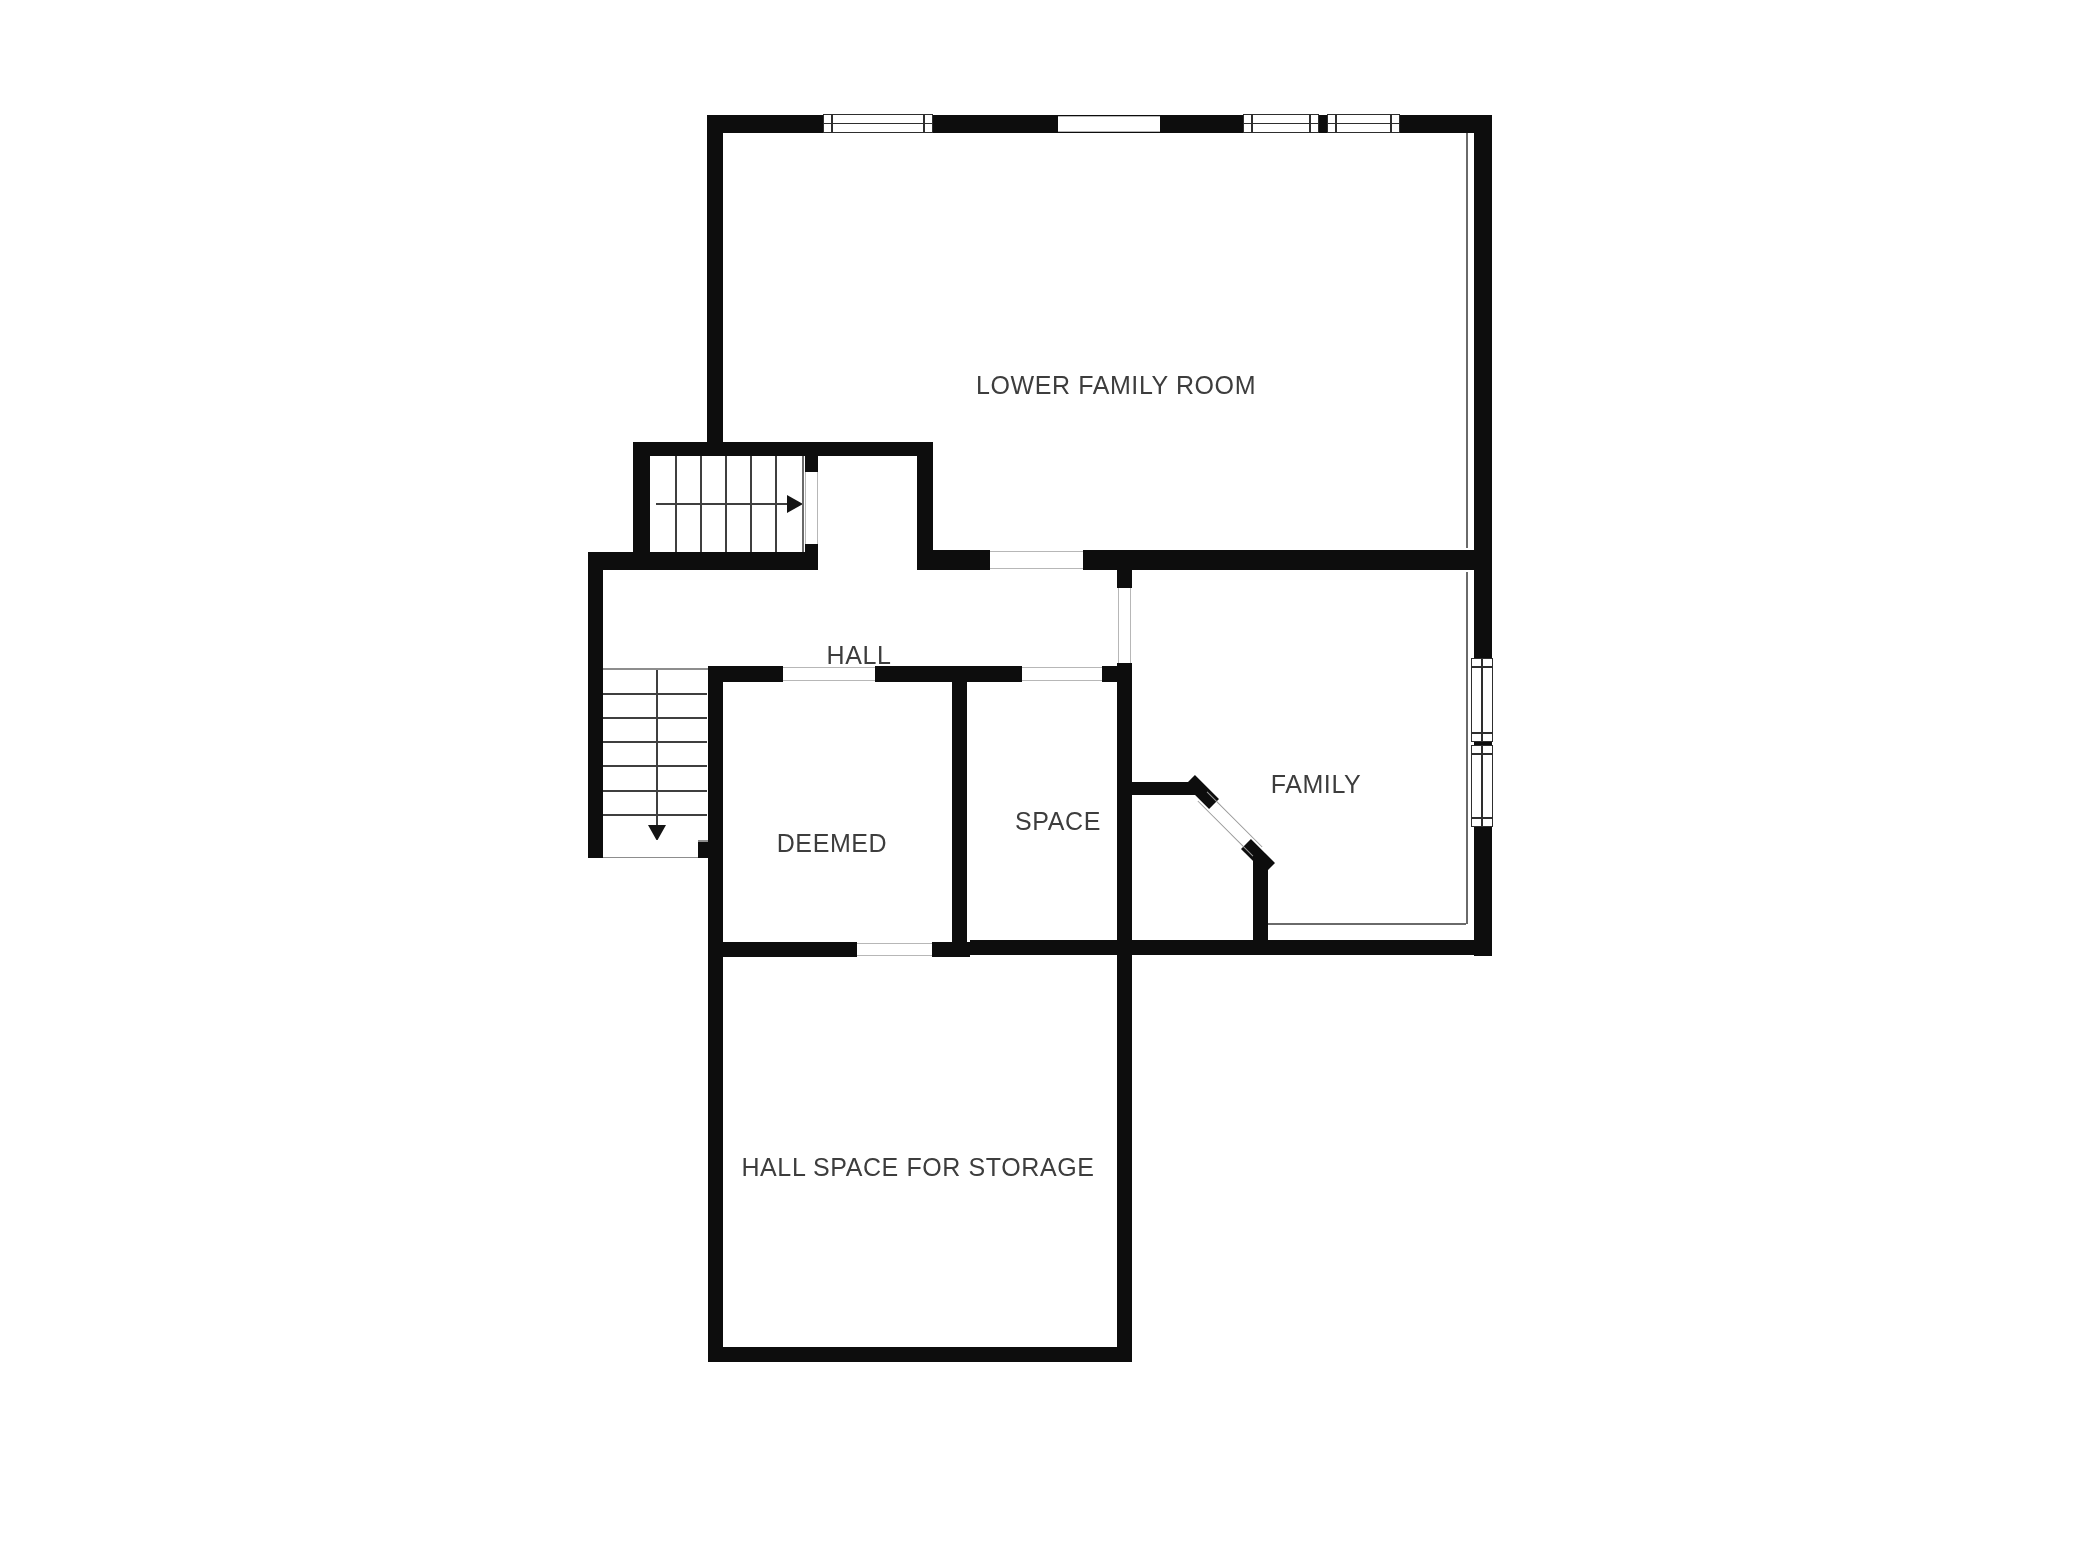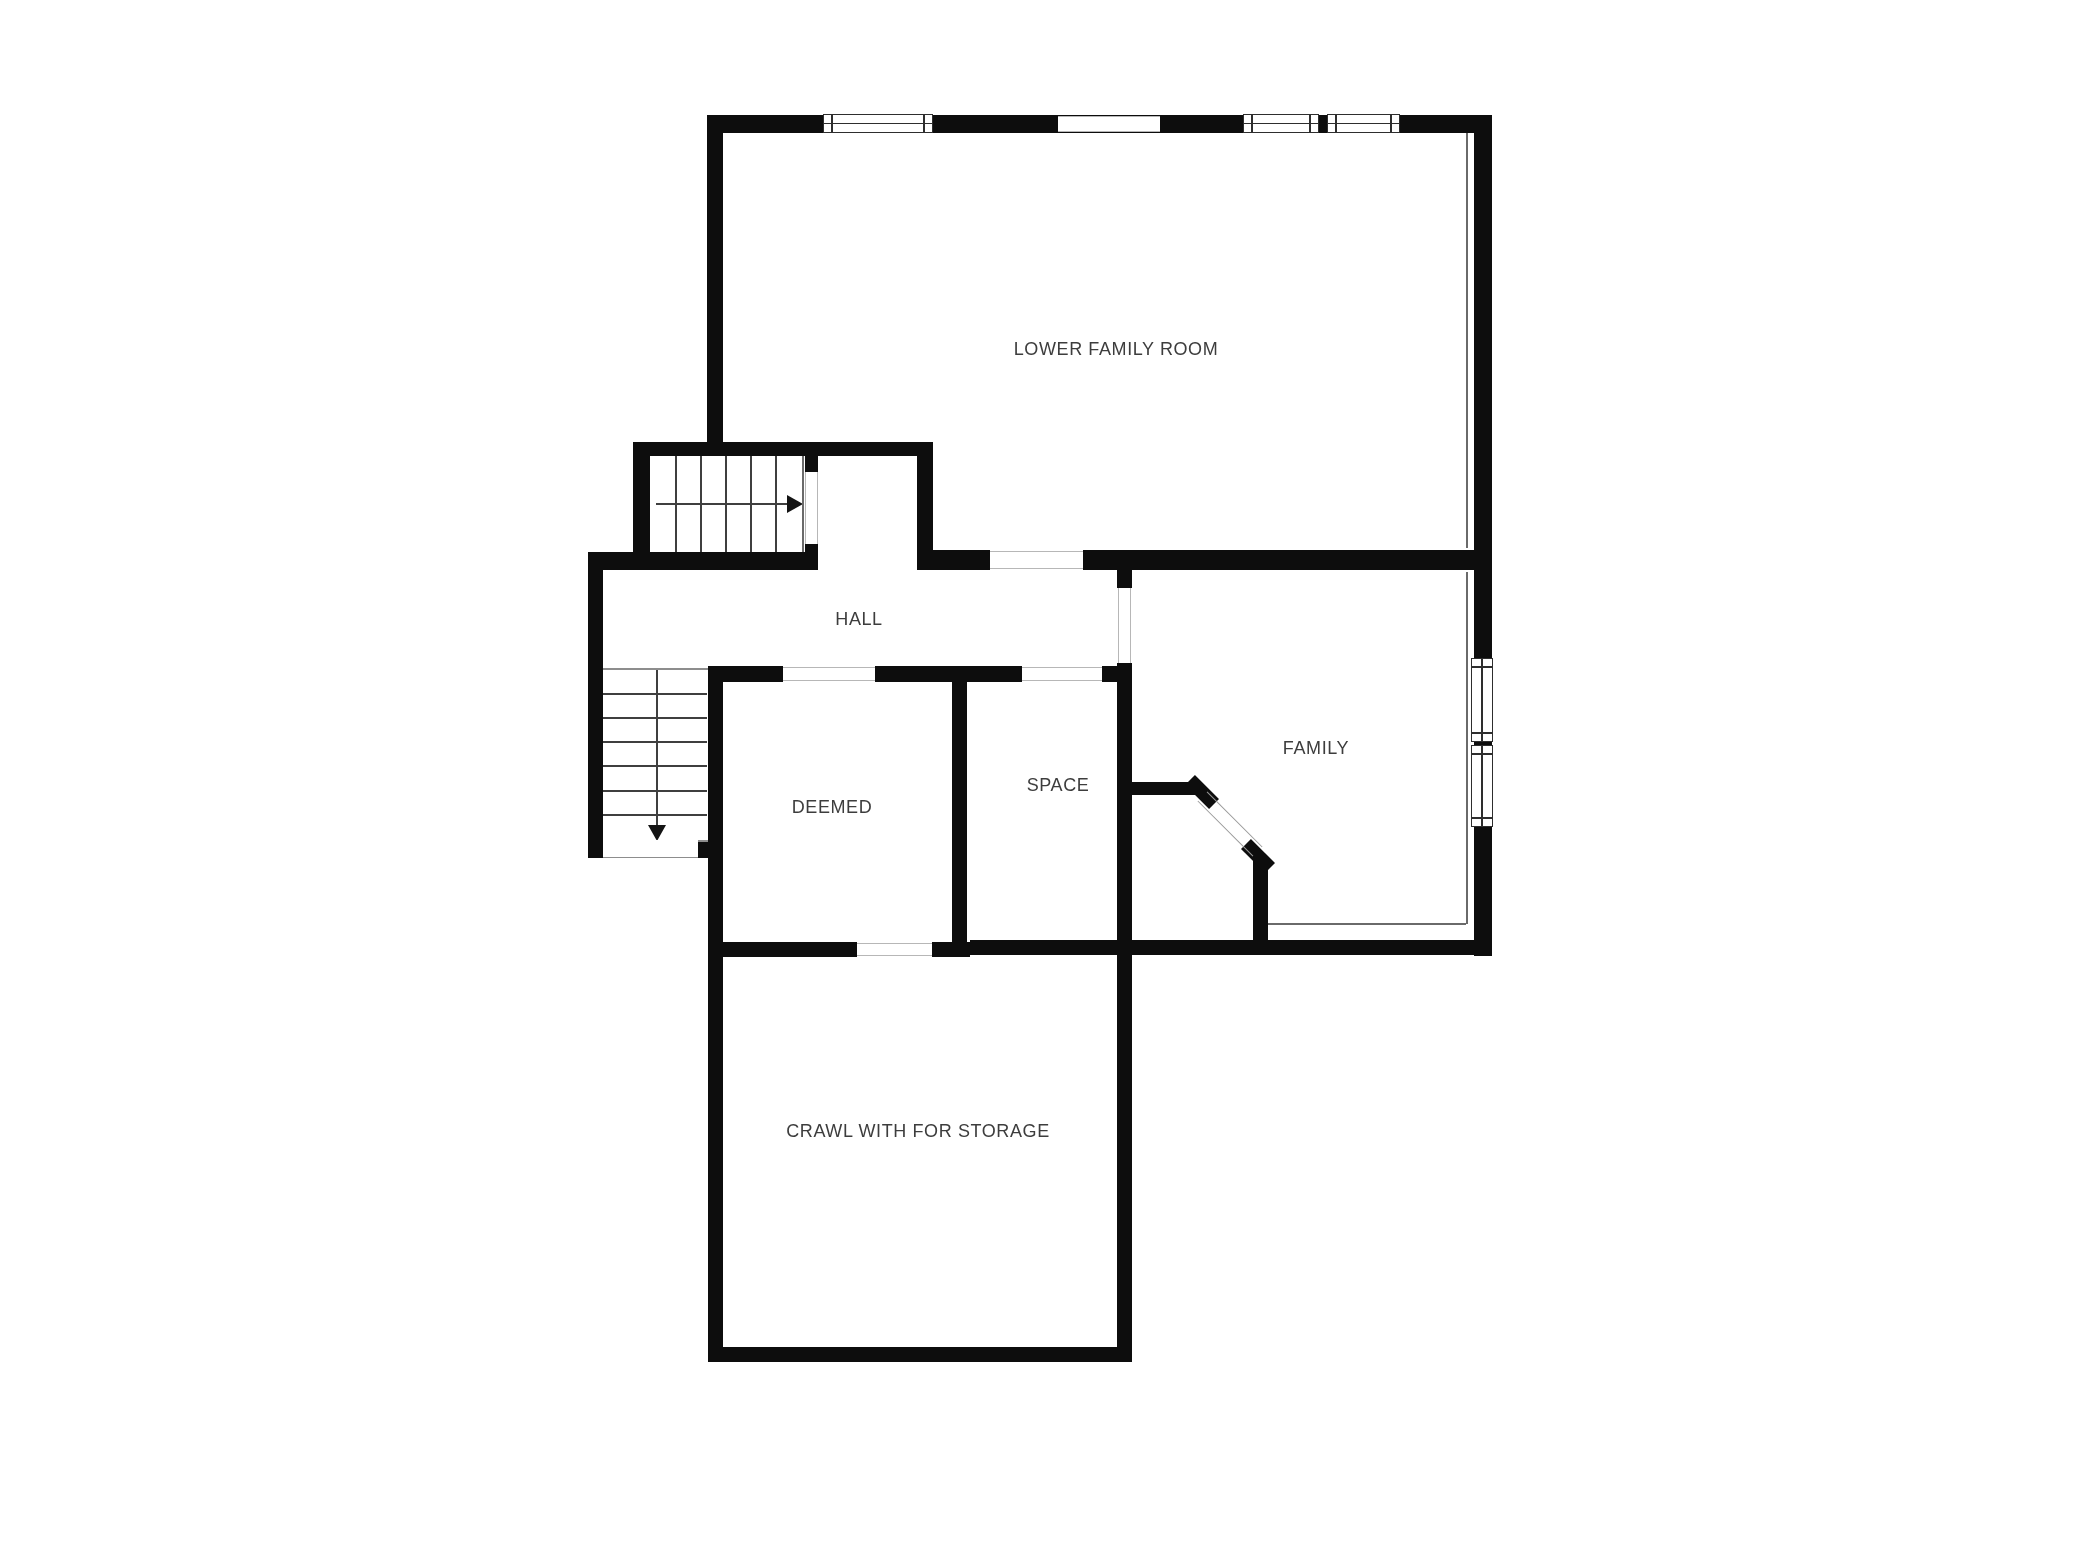--- a/index.html
+++ b/index.html
@@ -22,22 +22,22 @@
   .window.v i.c1{left:0;right:0;height:1.6px;top:7px;}
   .window.v i.c2{left:0;right:0;height:1.6px;bottom:7px;}
   .thin{position:absolute;background:#6a6a6a;}
   .tread{position:absolute;background:#3f3f3f;}
   .stair-edge{position:absolute;background:#8d8d8d;}
   .landing{position:absolute;background:#ffffff;border-bottom:1.6px solid #8d8d8d;box-sizing:border-box;}
   .arrow-right{position:absolute;width:0;height:0;border-left:16px solid #141414;
                border-top:9px solid transparent;border-bottom:9px solid transparent;}
   .arrow-down{position:absolute;width:0;height:0;border-top:16px solid #141414;
               border-left:9px solid transparent;border-right:9px solid transparent;}
-  .room-label{position:absolute;transform:translate(-50%,-50%);color:#3d3d3d;font-size:18px;
-              letter-spacing:0.6px;white-space:nowrap;}
+  .room-label{position:absolute;transform:translate(-50%,-50%);color:#3d3d3d;font-size:25px;
+              letter-spacing:0.6px;white-space:nowrap;margin-top:36px;}
   .plan-title{position:absolute;transform:translate(-50%,-50%);color:#3a3a3a;font-size:27px;
               letter-spacing:0.4px;white-space:nowrap;}
   .plan-footer{position:absolute;transform:translate(-50%,-50%);color:#b5b5b5;font-size:19.5px;
                letter-spacing:0.2px;white-space:nowrap;}
 </style>
 </head>
 <body>
 
 <div class="page">
 
@@ -126,15 +126,15 @@
       <div class="thin" style="left: 1466px; top: 572px; width: 2px; height: 352px;"></div>
       <div class="thin" style="left: 1268px; top: 923px; width: 198px; height: 2px;"></div>
       <div class="thin" style="left: 802px; top: 456px; width: 2px; height: 96px;"></div>
     </div>
 
   <div class="room-label" style="left: 1116px; top: 349px;">LOWER FAMILY ROOM</div>
   <div class="room-label" style="left: 859px; top: 619px;">HALL</div>
   <div class="room-label" style="left: 832px; top: 807px;">DEEMED</div>
   <div class="room-label" style="left: 1058px; top: 785px;">SPACE</div>
   <div class="room-label" style="left: 1316px; top: 748px;">FAMILY</div>
-  <div class="room-label" style="left: 918px; top: 1131px;">CRAWL WITH FOR STORAGE</div>
+  <div class="room-label" style="left: 918px; top: 1131px;">HALL SPACE FOR STORAGE</div>
 
 </div>
 
 </body></html>

